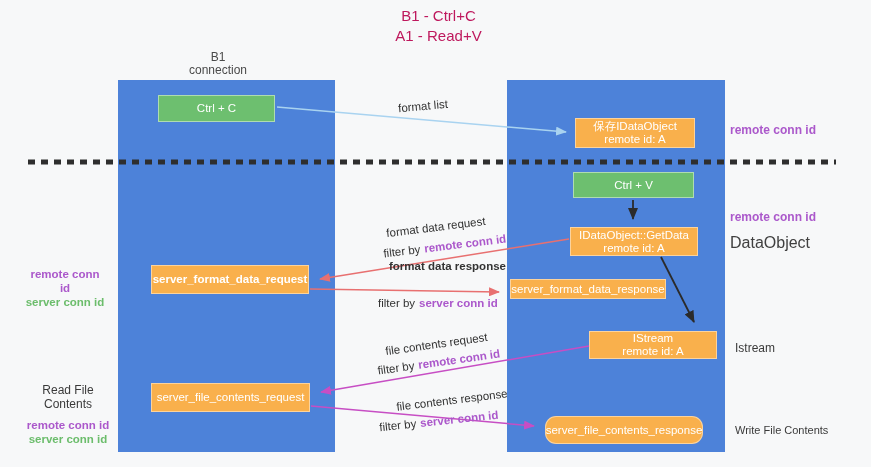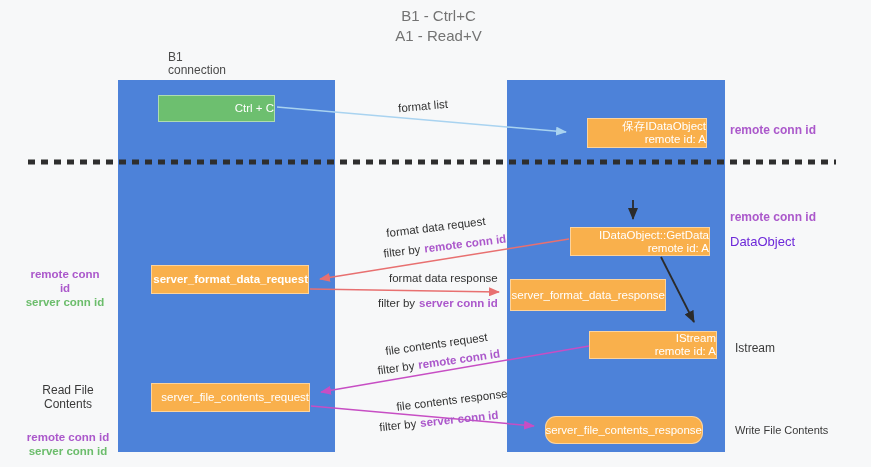--- a/index.html
+++ b/index.html
@@ -2,34 +2,34 @@
 <html style="--column-blue: #4d82d9; --box-green: #6dbf6f; --box-orange: #f9b04c; --purple-text: #ab58cb; --green-text: #6cbd6c; --arrow-red: #e87070; --arrow-magenta: #c74ec4; --arrow-light-blue: #a9d3f0; --arrow-black: #2b2b2b;"><head>
 <meta charset="utf-8">
 <style>
   html,body { margin:0; padding:0; background:#e9e9e9; }
   .canvas {
     position:relative; width:871px; height:467px; background:#f7f8f9;
     font-family:"Liberation Sans", sans-serif; overflow:hidden;
   }
   .title {
     position:absolute; top:6px; left:16px; right:10px; text-align:center;
-    font-size:15px; line-height:20px; color:#737373;
+    font-size:15px; line-height:20px; color:#be185d;
   }
   .col-header {
-    position:absolute; width:100px; top:51px; text-align:left;
+    position:absolute; width:100px; top:51px; text-align:center;
     font-size:12px; line-height:13px; color:#4a4a4a;
   }
   .col-header.left  { left:168px; }
   .col-header.right { left:567px; }
   .column { position:absolute; top:80px; height:372px; background:var(--column-blue); }
   .column.left  { left:118px; width:217px; }
   .column.right { left:507px; width:218px; }
   .box {
     position:absolute; box-sizing:border-box; display:flex; flex-direction:column;
-    align-items:flex-end; justify-content:center; color:#fff; font-size:11.5px;
+    align-items:center; justify-content:center; color:#fff; font-size:11.5px;
     line-height:13px; text-align:center; border:1px solid rgba(255,255,255,0.45);
     white-space:nowrap;
   }
   .box.green  { background:var(--box-green); }
   .box.orange { background:var(--box-orange); }
   .lbl { position:absolute; font-size:11.5px; color:#333; white-space:nowrap; }
   .purple   { color:var(--purple-text); font-weight:bold; }
   .greentxt { color:var(--green-text); font-weight:bold; }
   .fprefix { margin-right:4px; }
   .stack { line-height:14px; text-align:center; font-size:11.5px; }
@@ -59,36 +59,39 @@
     <div>connection</div>
   </div>
 
   <div class="column left"></div>
   <div class="column right"></div>
 
   <div class="box green" style="left:158px; top:95px;  width:117px; height:27px;">
     <span>Ctrl + C</span>
   </div>
 
-  <div class="box orange" style="left:587px; top:118px; width:120px; height:30px;">
+  <div class="box orange" style="left:575px; top:118px; width:120px; height:30px;">
     <span>保存IDataObject</span>
     <span>remote id: A</span>
   </div>
 
+  <div class="box green" style="left:573px; top:172px; width:121px; height:26px;">
+    <span>Ctrl + V</span>
+  </div>
 
-  <div class="box orange" style="left:570px; top:227px; width:140px; height:29px;">
+  <div class="box orange" style="left:570px; top:227px; width:128px; height:29px;">
     <span>IDataObject::GetData</span>
     <span>remote id: A</span>
   </div>
 
   <div class="box orange" style="left:151px; top:265px; width:158px; height:29px;font-weight:bold;">
     <span>server_format_data_request</span>
   </div>
 
-  <div class="box orange" style="left:510px; top:279px; width:156px; height:32px;">
+  <div class="box orange" style="left:510px; top:279px; width:156px; height:20px;">
     <span>server_format_data_response</span>
   </div>
 
   <div class="box orange" style="left:589px; top:331px; width:128px; height:28px;">
     <span>IStream</span>
     <span>remote id: A</span>
   </div>
 
   <div class="box orange" style="left:151px; top:383px; width:159px; height:29px;">
     <span>server_file_contents_request</span>
@@ -131,45 +134,45 @@
     <line class="s-magenta" x1="311" y1="406" x2="534" y2="426" marker-end="url(#ah-magenta)"></line>
   </svg>
 
   <div class="lbl" style="left:398px; top:100px; transform:rotate(-5deg);">format list</div>
 
   <div class="lbl" style="left:386px; top:221px; transform:rotate(-7deg);">format data request</div>
   <div class="lbl" style="left:383px; top:240px; transform:rotate(-7deg);">
     <span class="fprefix">filter by</span><span class="purple">remote conn id</span>
   </div>
 
-  <div class="lbl" style="left:389px; top:272px;">format data response</div>
+  <div class="lbl" style="left:389px; top:260px;font-weight:bold;">format data response</div>
   <div class="lbl" style="left:378px; top:297px;">
     <span class="fprefix">filter by</span><span class="purple">server conn id</span>
   </div>
 
   <div class="lbl" style="left:385px; top:338px; transform:rotate(-8deg);">file contents request</div>
   <div class="lbl" style="left:377px; top:356px; transform:rotate(-8deg);">
     <span class="fprefix">filter by</span><span class="purple">remote conn id</span>
   </div>
 
   <div class="lbl" style="left:396px; top:394px; transform:rotate(-7deg);">file contents response</div>
   <div class="lbl" style="left:379px; top:415px; transform:rotate(-6deg);">
     <span class="fprefix">filter by</span><span class="purple">server conn id</span>
   </div>
 
   <div class="lbl purple" style="left:730px; top:123px; font-size:12px;">remote conn id</div>
   <div class="lbl purple" style="left:730px; top:210px; font-size:12px;">remote conn id</div>
-  <div class="lbl" style="left:730px; top:234px; font-size:13px; color:#6d28d9;">DataObject</div>
+  <div class="lbl" style="left:730px; top:234px; font-size:16px; color:#404040;">DataObject</div>
   <div class="lbl" style="left:735px; top:341px; font-size:12px; color:#3a3a3a;">Istream</div>
   <div class="lbl" style="left:735px; top:424px; font-size:11px; color:#3a3a3a;">Write File Contents</div>
 
   <div class="stack" style="position:absolute; left:25px; top:267px; width:80px;">
     <div class="purple">remote conn id</div>
     <div class="greentxt">server conn id</div>
   </div>
 
   <div class="stack" style="position:absolute; left:18px; top:383px; width:100px;">
-    <div style="color:#3a3a3a; font-size:12px; margin-bottom:19px;">Read File Contents</div>
+    <div style="color:#3a3a3a; font-size:12px; margin-bottom:7px;">Read File Contents</div>
     <div class="purple">remote conn id</div>
     <div class="greentxt">server conn id</div>
   </div>
 
 </div>
 
 </body></html>

